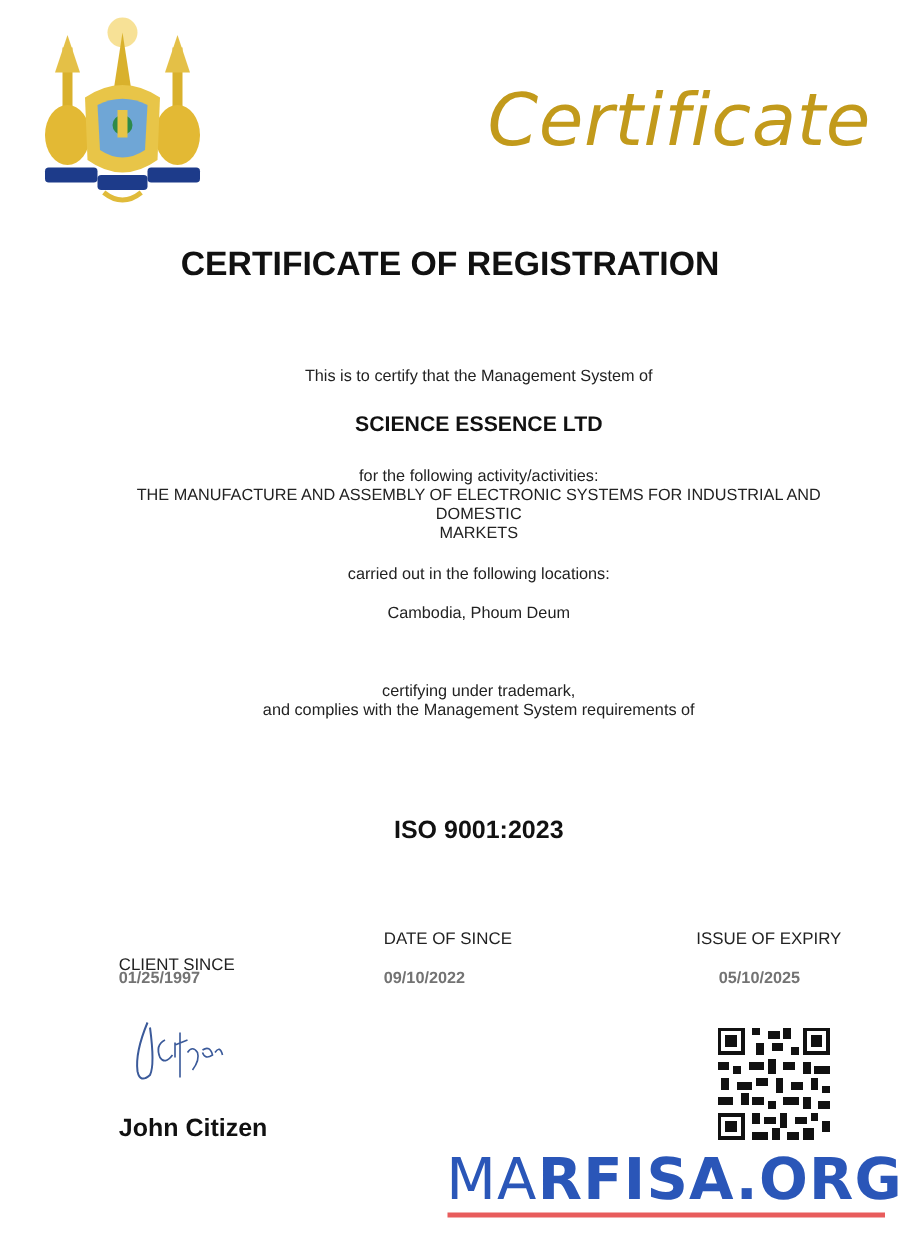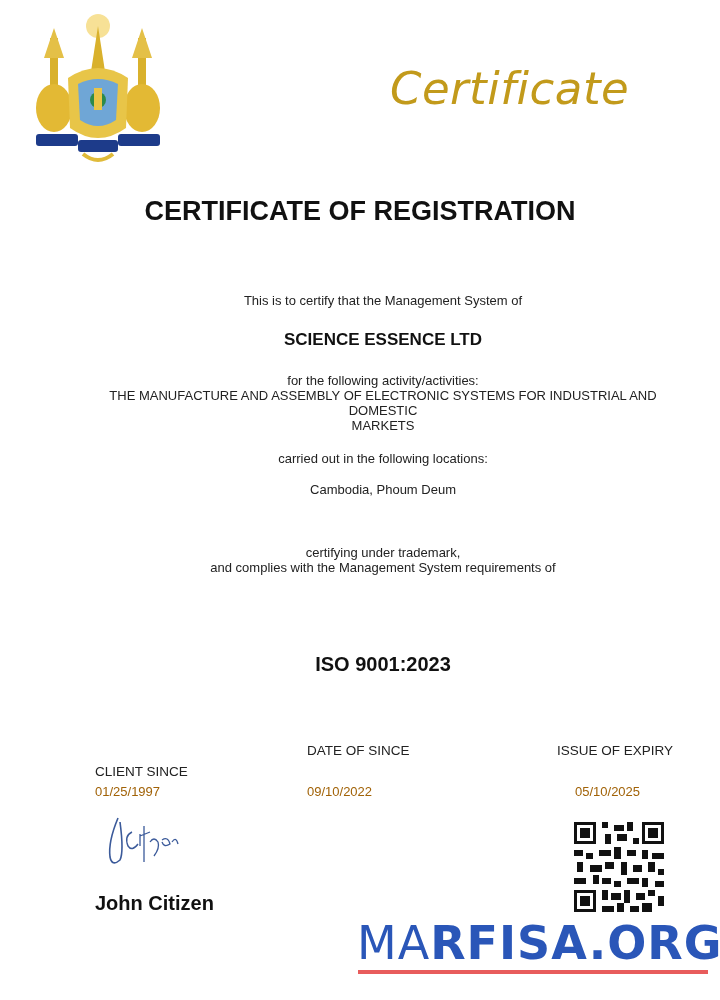--- a/index.html
+++ b/index.html
@@ -1,28 +1,28 @@
 <!DOCTYPE html>
 <html><head>
 <meta charset="utf-8">
 <style>
   html, body { margin:0; padding:0; background:#ffffff; }
   body { width:720px; height:1000px; position:relative; overflow:hidden;
          font-family:"Liberation Sans", sans-serif; color:#111; }
   .emblem { position:absolute; left:28px; top:8px; width:140px; height:160px; }
   .cert-word { position:absolute; left:390px; top:62px; font-family:"DejaVu Sans", sans-serif;
-               font-style:italic; font-size:45px; color:#c29a1b; letter-spacing:0.5px; }
+               font-style:italic; font-size:58px; color:#c29a1b; letter-spacing:0.5px; }
   .title { position:absolute; left:0; width:720px; top:196px; text-align:center;
            font-weight:bold; font-size:27px; color:#111; }
   .center { position:absolute; left:0; width:766px; text-align:center; font-size:13px; color:#222; }
   .line { line-height:15px; }
   .company { font-weight:bold; font-size:17px; color:#111; }
   .iso { font-weight:bold; font-size:20px; color:#111; }
   .col-label { position:absolute; top:743px; font-size:13.5px; color:#222; }
-  .col-value { position:absolute; top:774px; font-size:13px; font-weight:normal; color:#a16207;margin-top:10px; }
+  .col-value { position:absolute; top:774px; font-size:13px; font-weight:bold; color:#737373; }
   .signature { position:absolute; left:98px; top:812px; width:90px; height:60px; }
   .signer { position:absolute; left:95px; top:892px; font-weight:bold; font-size:20px; color:#111; }
   .qr { position:absolute; left:574px; top:822px; width:90px; height:90px; }
   .brand { position:absolute; left:357px; top:918px; font-family:"DejaVu Sans", sans-serif;
            font-size:46px; color:#2a56b8; letter-spacing:1px; line-height:50px; }
   .brand b { font-weight:bold; }
   .brand-underline { position:absolute; left:358px; top:970px; width:350px; height:4px; background:#e85c5c; }
 </style>
 </head>
 <body>

